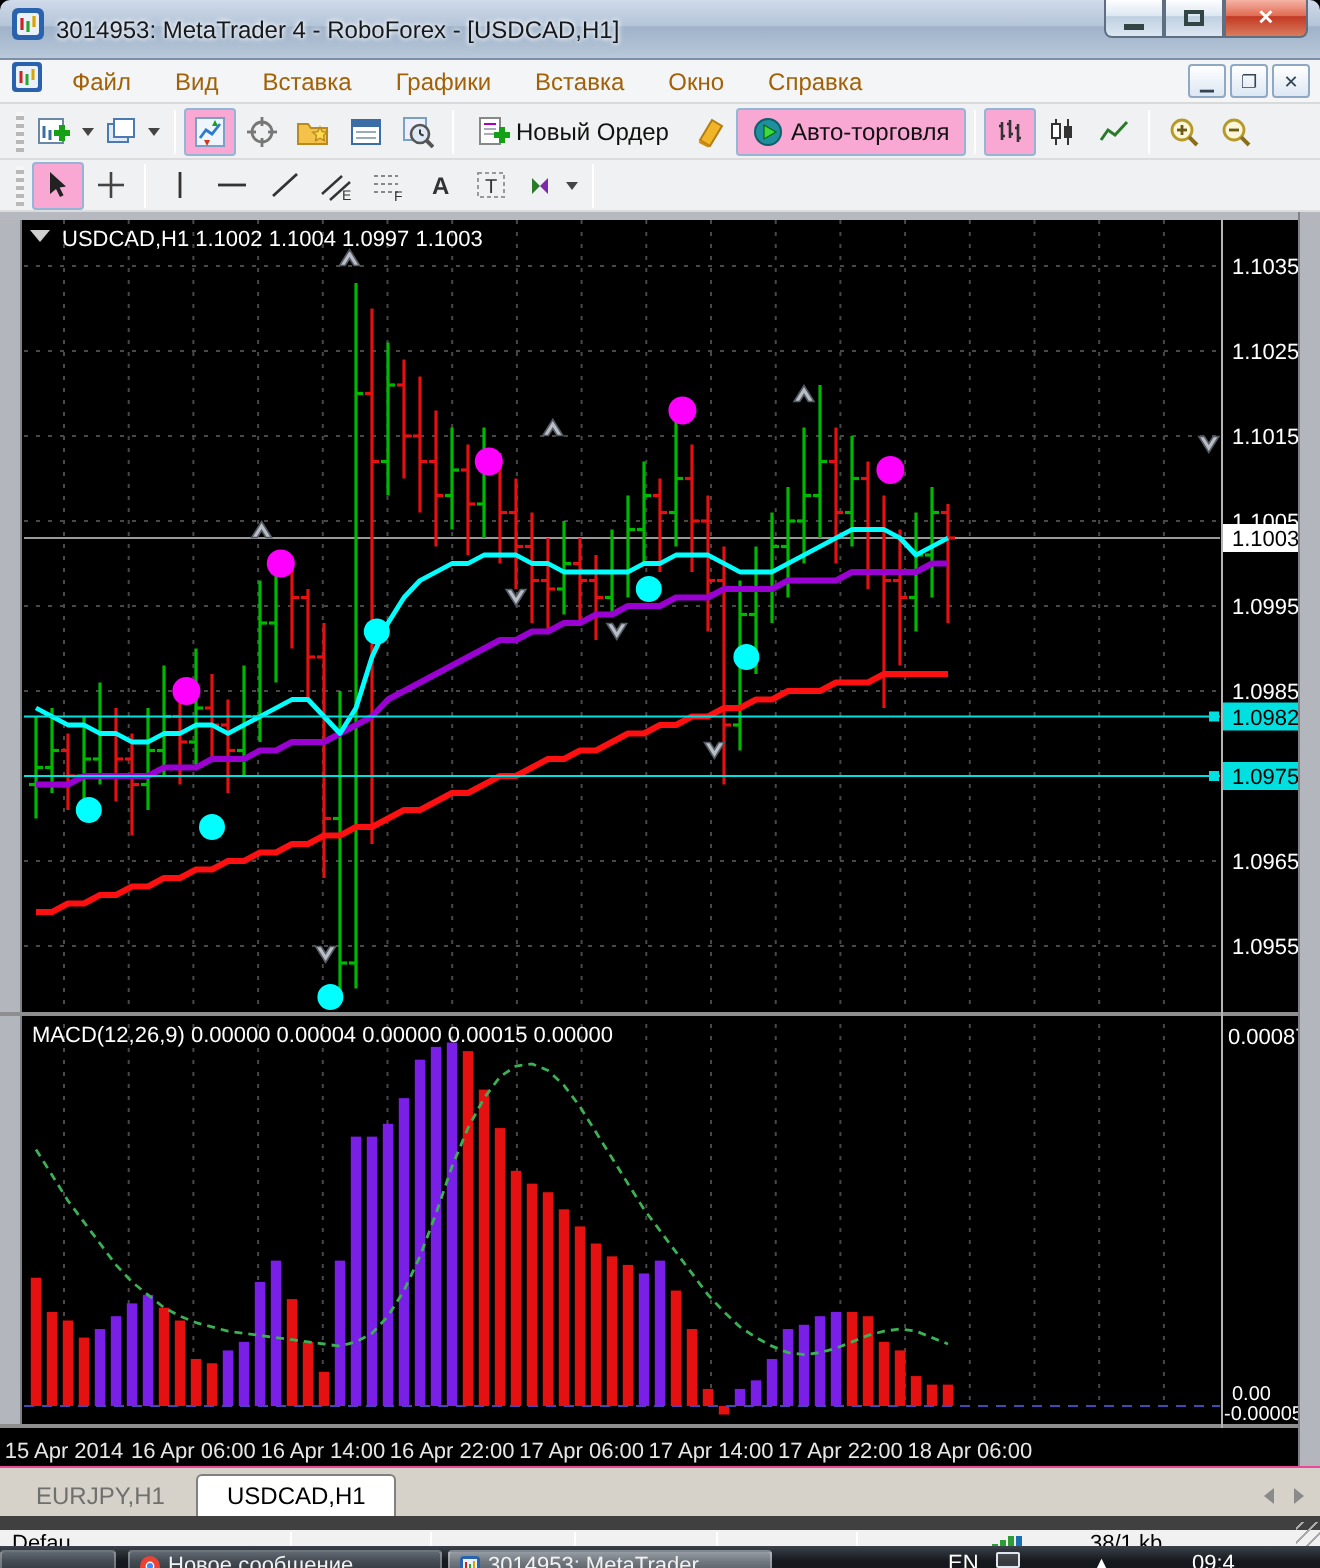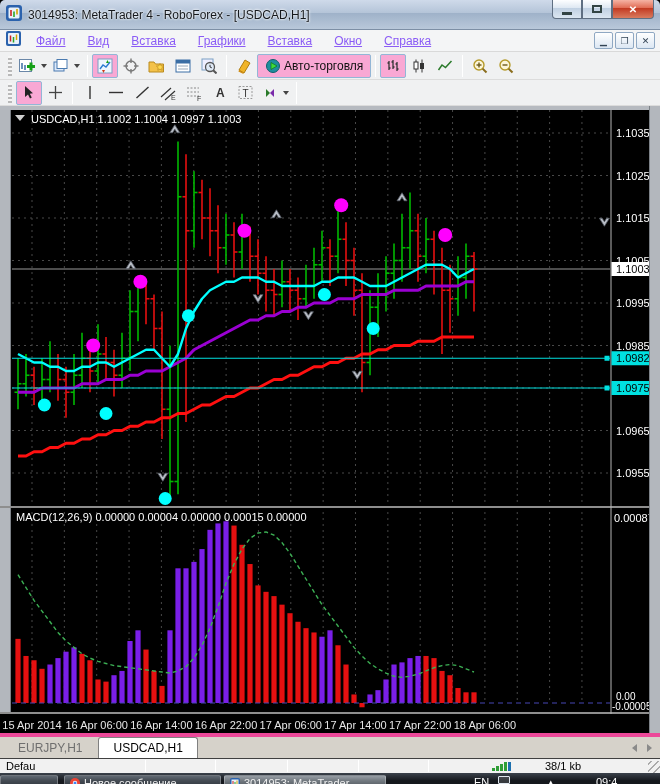--- a/index.html
+++ b/index.html
@@ -20,21 +20,21 @@
     font-size:10px; color:#223; }
   .wb.min { border-radius:0 0 0 4px; }
   .wb.close { width:42px; border-radius:0 0 4px 0;
     background:linear-gradient(#f5b3a4,#e06a52 45%,#c23a22 46%,#d97b5e); color:#fff; font-weight:bold; }
   .minline { display:block; width:10px; height:3px; background:#344; margin-top:8px; }
   .maxbox { display:block; width:10px; height:8px; border:2px solid #344; }
 
   
   .menubar { position:absolute; top:30px; left:0; width:660px; height:22px;
     background:#f4f5f6; border-bottom:1px solid #d9d9d9; display:flex; align-items:center; padding:0 6px; }
-  .mi { font-size:12px; color:#8b5cf6; padding:2px 11px;text-decoration:underline; }
+  .mi { font-size:12px; color:#a16207; padding:2px 11px; }
   .mdi-btns { position:absolute; right:5px; top:2px; display:flex; gap:2px; }
   .mdib { width:19px; height:17px; border:1px solid #8fa8c3; border-radius:2px;
     background:linear-gradient(#fff,#dce7f3); display:flex; align-items:center; justify-content:center;
     font-size:9px; color:#345; }
 
   
   .toolbar { position:absolute; left:0; width:660px; background:#f0f1f2;
     display:flex; align-items:center; padding:0 4px; border-bottom:1px solid #dcdcdc; }
   .t1 { top:52px; height:28px; }
   .t2 { top:80px; height:26px; }
@@ -51,32 +51,32 @@
   .tf { width:27px; height:21px; display:flex; align-items:center; justify-content:center;
     font-size:11px; color:#222; border:1px solid transparent; border-radius:2px; }
   .tf.active { background:#eaf3fd; border-color:#93b6d6; }
   .tfgroup { display:flex; margin-left:6px; }
 
   
   #chartwrap { position:absolute; top:106px; left:0; width:660px; height:627px; background:#000; }
 
   
   .tabbar { position:absolute; top:733px; left:0; width:660px; height:25px;
-    background:#d6d2ca; border-top:4px solid #ec4899; display:flex; align-items:flex-end; padding:0 2px; }
+    background:#d6d2ca; border-top:1px solid #ec4899; display:flex; align-items:flex-end; padding:0 2px; }
   .tab { height:21px; padding:0 14px; font-size:12px; display:flex; align-items:center;
     color:#6f6f6f; margin-left:2px; }
   .tab.active { background:#fff; color:#000; border:1px solid #808080; border-bottom:none;
     border-radius:3px 3px 0 0;margin-top:32px; }
   .tabnav { position:absolute; right:8px; bottom:6px; display:flex; gap:10px; }
   .tri-l { width:0; height:0; border-top:4px solid transparent; border-bottom:4px solid transparent; border-right:5px solid #8a8a8a; }
   .tri-r { width:0; height:0; border-top:4px solid transparent; border-bottom:4px solid transparent; border-left:5px solid #8a8a8a; }
 
   
   .statusbar { position:absolute; top:758px; left:0; width:660px; height:15px;
-    background:#f1f1f1; border-top:1px solid #404040; font-size:11px; color:#000; }
+    background:#f1f1f1; border-top:7px solid #404040; font-size:11px; color:#000; }
   .scell { position:absolute; top:1px; height:13px; line-height:13px; overflow:hidden; white-space:nowrap; }
   .ssep { position:absolute; top:1px; width:1px; height:12px; background:#bdbdbd; border-right:1px solid #fff; }
   .sigbars { position:absolute; top:3px; left:492px; display:flex; align-items:flex-end; gap:1px; }
   .sigbars i { display:block; width:3px; background:#2f9d36; }
   .grip2 { position:absolute; right:0; bottom:0; width:12px; height:12px;
     background:repeating-linear-gradient(135deg,transparent 0 2px,#aaa 2px 3px,transparent 3px 5px); }
 
   
   .taskbar { position:absolute; top:773px; left:0; width:660px; height:11px;
     background:linear-gradient(#3b424b,#15181d 70%); overflow:hidden; }
@@ -192,20 +192,31 @@
     <div class="tbtn">
       <svg width="16" height="16">
           <rect x="1" y="1" width="11" height="11" fill="#eef" stroke="#7aa0c4"></rect>
           <circle cx="9" cy="9" r="4.5" fill="#dfe9f6" stroke="#555" stroke-width="1.3"></circle>
           <line x1="12.2" y1="12.2" x2="15.5" y2="15.5" stroke="#555" stroke-width="2"></line>
           <line x1="9" y1="6.8" x2="9" y2="9" stroke="#333" stroke-width="1"></line>
           <line x1="9" y1="9" x2="10.8" y2="9.8" stroke="#333" stroke-width="1"></line>
         </svg>
     </div>
     <span class="tsep"></span>
+    <div class="tbtn wide">
+      <svg width="16" height="16">
+          <rect x="1" y="1" width="10" height="13" fill="#fff" stroke="#888"></rect>
+          <line x1="3" y1="4" x2="9" y2="4" stroke="#a0b" stroke-width="1"></line>
+          <line x1="3" y1="6.5" x2="9" y2="6.5" stroke="#aab" stroke-width="1"></line>
+          <line x1="3" y1="9" x2="9" y2="9" stroke="#aab" stroke-width="1"></line>
+          <rect x="8" y="8" width="8" height="3" fill="#16a016"></rect>
+          <rect x="10.5" y="5.5" width="3" height="8" fill="#16a016"></rect>
+        </svg>
+      <span class="tlabel">Новый Ордер</span>
+    </div>
     <div class="tbtn">
       <svg width="17" height="16">
           <path d="M3,12 L9,2 L14,5 L8,15 Z" fill="#f0b428" stroke="#b07d10"></path>
           <path d="M3,12 L8,15 L7,15.8 L2.4,13.4 Z" fill="#d08a10"></path>
         </svg>
     </div>
     <div class="tbtn wide framed">
       <svg width="16" height="16">
           <circle cx="8" cy="8" r="6.5" fill="#1e8f9e" stroke="#0e5f6c"></circle>
           <path d="M6,4.5 L12,8 L6,11.5 Z" fill="#3ddb3d" stroke="#0a6a0a" stroke-width=".6"></path>

